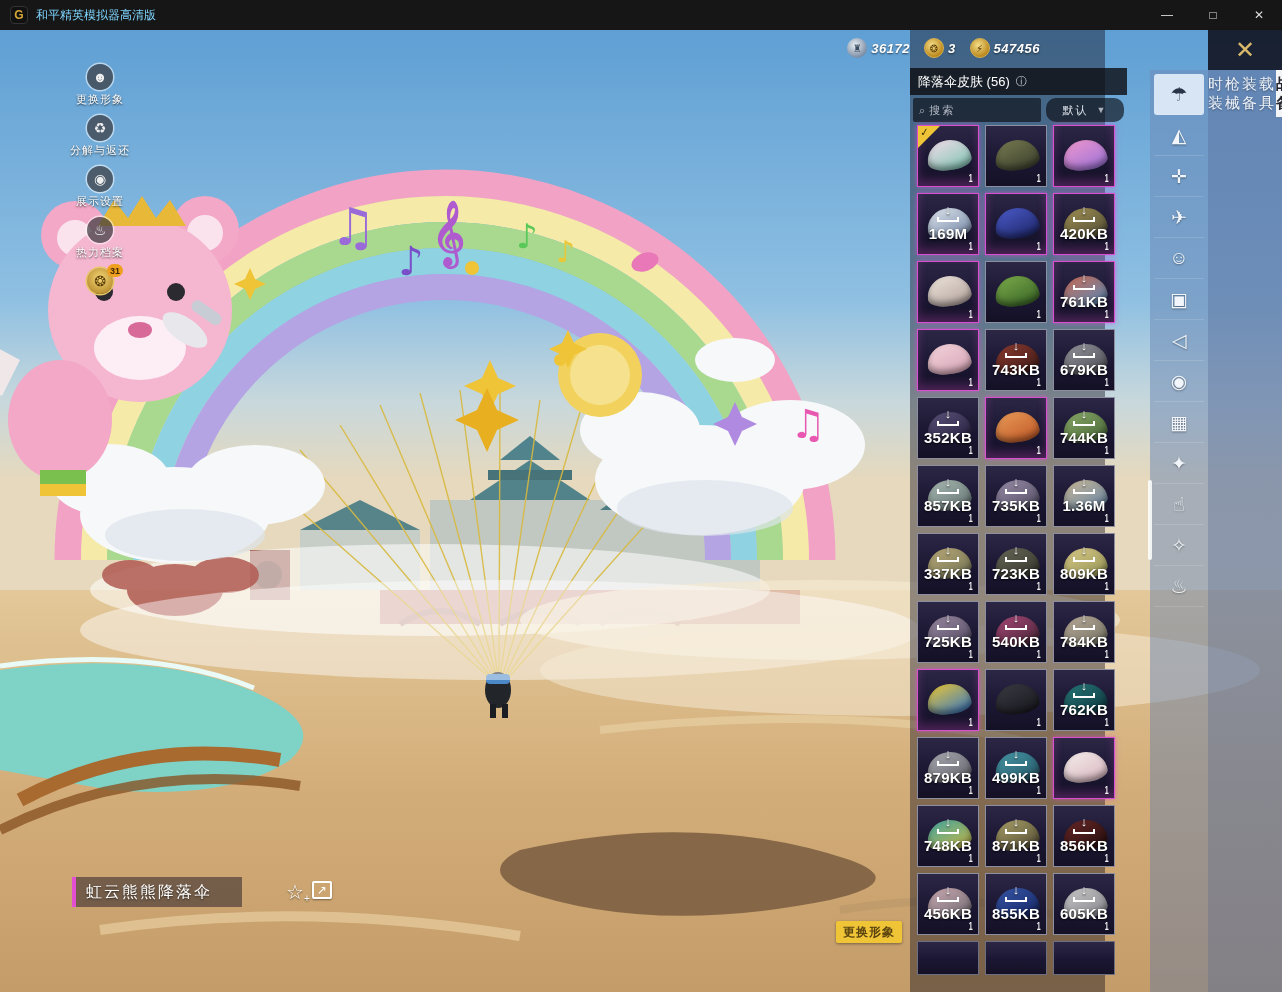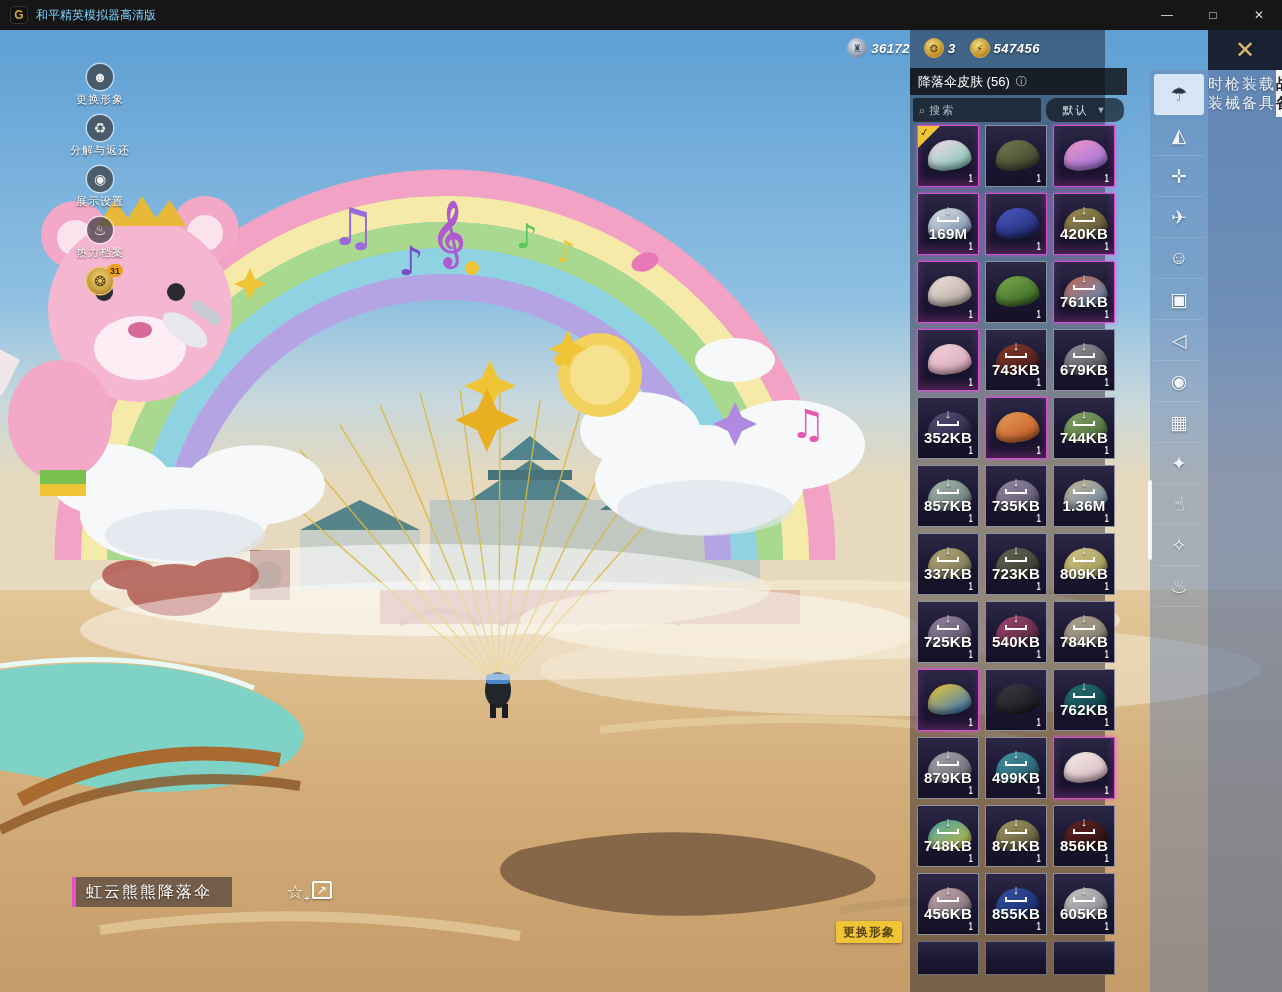--- a/index.html
+++ b/index.html
@@ -65,21 +65,21 @@
   .chute { position:absolute; left:9px; top:14px; width:44px; height:30px; border-radius:55% 55% 48% 48% / 75% 75% 35% 35%; transform:rotate(-8deg); box-shadow:inset 0 -4px 6px rgba(0,0,0,.45); }
   .sel-corner { position:absolute; left:0; top:0; width:0; height:0; border-top:22px solid #f0c437; border-right:22px solid transparent; }
   .sel-check { position:absolute; left:2px; top:0px; color:#3a2c06; font-size:11px; font-weight:bold; transform:rotate(-8deg); }
   .count { position:absolute; right:4px; bottom:2px; color:#fff; font-size:10px; font-weight:bold; opacity:.95; transform:scaleX(.7); }
   .dl { position:absolute; left:0; top:10px; width:100%; display:flex; flex-direction:column; align-items:center; color:#fff; }
   .dl-arrow { font-size:13px; font-weight:bold; line-height:12px; text-shadow:0 1px 2px rgba(0,0,0,.8); }
   .dl-tray { width:22px; height:5px; border:2px solid #fff; border-top:none; margin-top:1px; }
   .dl-size { margin-top:3px; font-size:15px; font-weight:bold; text-shadow:0 1px 2px rgba(0,0,0,.9); letter-spacing:.3px; }
 
   
-  #name-plate { position:absolute; left:72px; top:847px; height:30px; display:flex; align-items:center; background:rgba(28,22,34,.5); padding:0 20px 0 10px; border-left:4px solid #e24fd0; z-index:5; }
+  #name-plate { position:absolute; left:72px; top:847px; height:30px; display:flex; align-items:center; background:rgba(28,22,34,.5); padding:0 30px 0 10px; border-left:4px solid #e24fd0; z-index:5; }
   #item-name { color:#fff; font-size:16px; letter-spacing:2px; text-shadow:0 1px 2px rgba(0,0,0,.6); }
   #fav-btn { position:absolute; left:286px; top:850px; color:#fff; font-size:20px; z-index:5; cursor:pointer; text-shadow:0 1px 2px rgba(0,0,0,.6); }
   #fav-plus { font-size:10px; vertical-align:bottom; }
   #share-btn { position:absolute; left:312px; top:851px; width:20px; height:18px; border:2px solid #fff; border-radius:2px; color:#fff; font-size:12px; line-height:14px; text-align:center; z-index:5; cursor:pointer; box-shadow:0 1px 2px rgba(0,0,0,.4); }
   #save-btn { position:absolute; left:836px; top:891px; width:66px; height:22px; background:#f0c437; border:none; border-radius:2px; color:#5a4410; font-size:12px; font-weight:bold; letter-spacing:1px; z-index:5; cursor:pointer; box-shadow:0 1px 3px rgba(0,0,0,.4); }
 </style>
 </head>
 <body>
 
 <div id="app">

